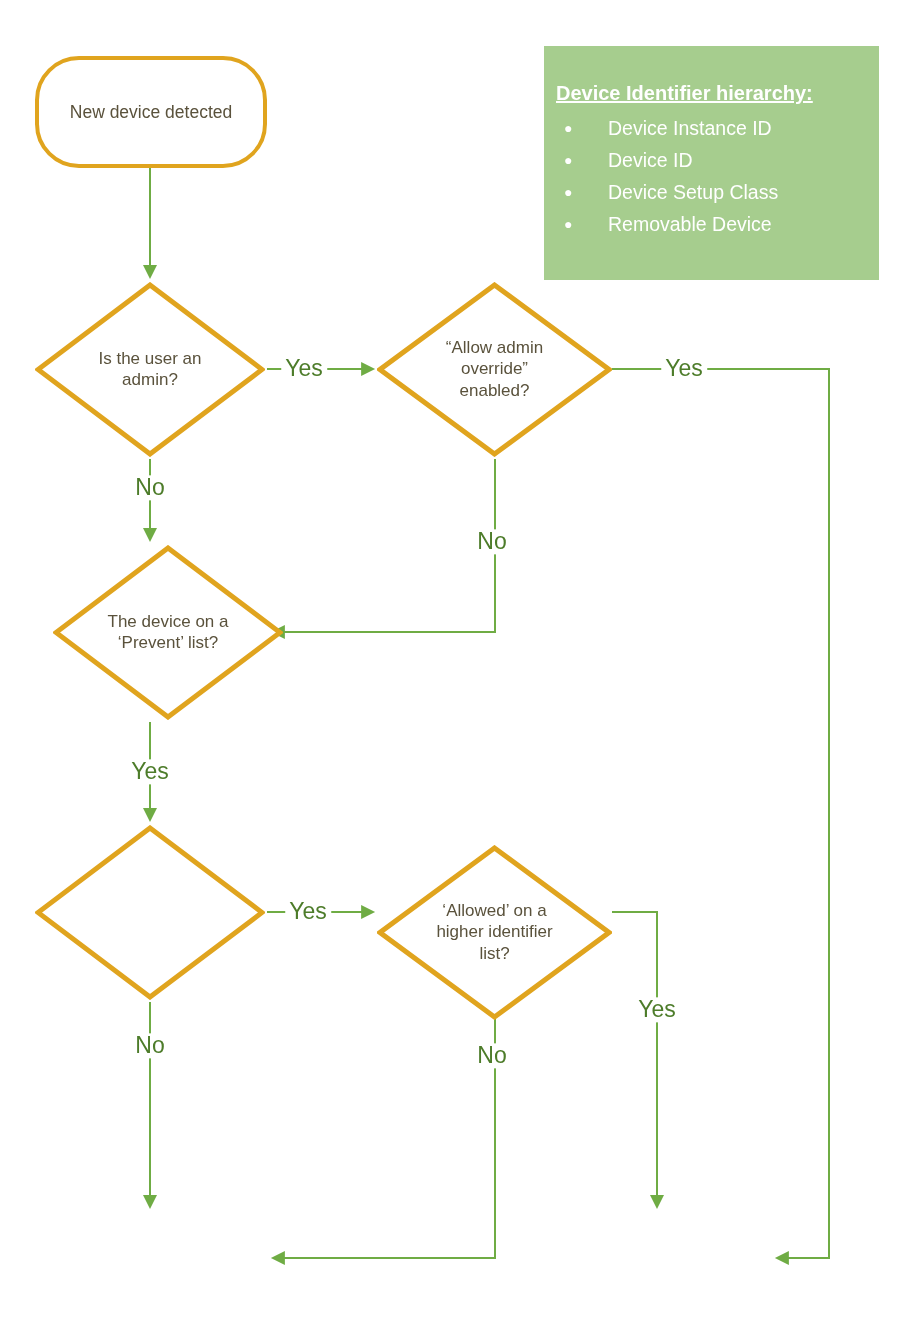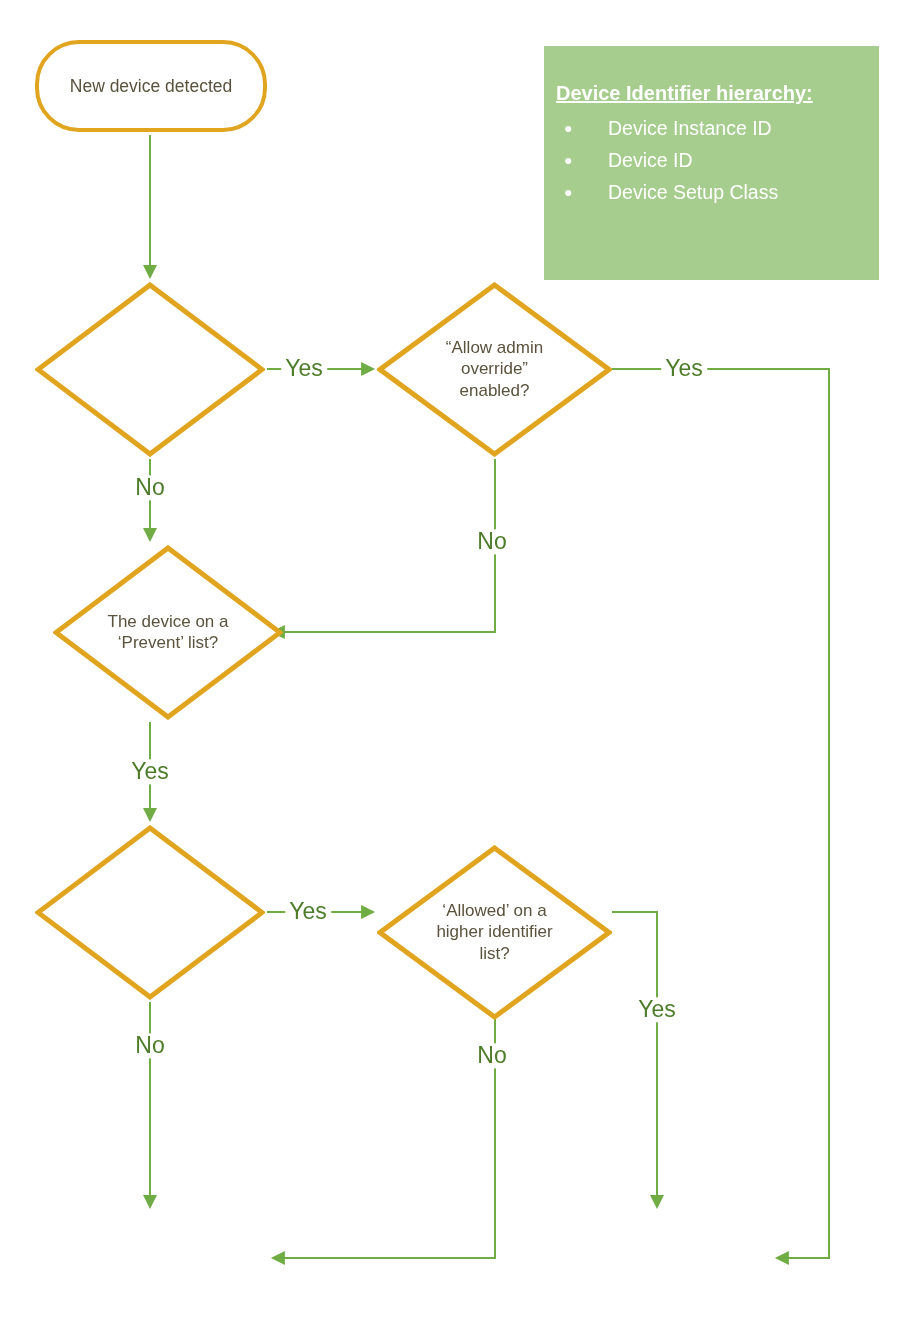--- a/index.html
+++ b/index.html
@@ -50,30 +50,31 @@
     <polyline points="150,459 150,540" marker-end="url(#arrow)"></polyline>
     <polyline points="495,459 495,632 273,632" marker-end="url(#arrow)"></polyline>
     <polyline points="150,722 150,820" marker-end="url(#arrow)"></polyline>
     <polyline points="267,912 373,912" marker-end="url(#arrow)"></polyline>
     <polyline points="150,1002 150,1207" marker-end="url(#arrow)"></polyline>
     <polyline points="495,1002 495,1258 273,1258" marker-end="url(#arrow)"></polyline>
     <polyline points="612,912 657,912 657,1207" marker-end="url(#arrow)"></polyline>
     <polyline points="612,369 829,369 829,1258 777,1258" marker-end="url(#arrow)"></polyline>
   </svg>
 
-  <div class="terminator" style="left:35px;top:40px;width:232px;height:92px">
+  <div class="terminator" style="left:35px;top:56px;width:232px;height:112px">
     <span>New device detected</span>
   </div>
 
 
 
   <div class="diamond" style="left:35px;top:282px;width:230px;height:175px">
     <svg width="230" height="175" viewBox="0 0 230 175">
       <polygon points="115,3 227,87.5 115,172 3,87.5"></polygon>
     </svg>
+    <div class="node-text" style="width:145px">Is the user an admin?</div>
   </div>
 
   <div class="diamond" style="left:377px;top:282px;width:235px;height:175px">
     <svg width="235" height="175" viewBox="0 0 235 175">
       <polygon points="117.5,3 232,87.5 117.5,172 3,87.5"></polygon>
     </svg>
     <div class="node-text" style="width:135px">“Allow admin override” enabled?</div>
   </div>
 
   <div class="diamond" style="left:53px;top:545px;width:230px;height:175px">
@@ -105,16 +106,17 @@
   <div class="edge-label" style="left:150px;top:1046px">No</div>
   <div class="edge-label" style="left:657px;top:1010px">Yes</div>
   <div class="edge-label" style="left:492px;top:1056px">No</div>
 
   <div class="legend">
     <div class="legend-title">Device Identifier hierarchy:</div>
     <ul class="legend-list">
       <li><span class="bullet">●</span><span>Device Instance ID</span></li>
       <li><span class="bullet">●</span><span>Device ID</span></li>
       <li><span class="bullet">●</span><span>Device Setup Class</span></li>
+      <li><span class="bullet">●</span><span>Removable Device</span></li>
     </ul>
   </div>
 
 </div>
 
 </body></html>

